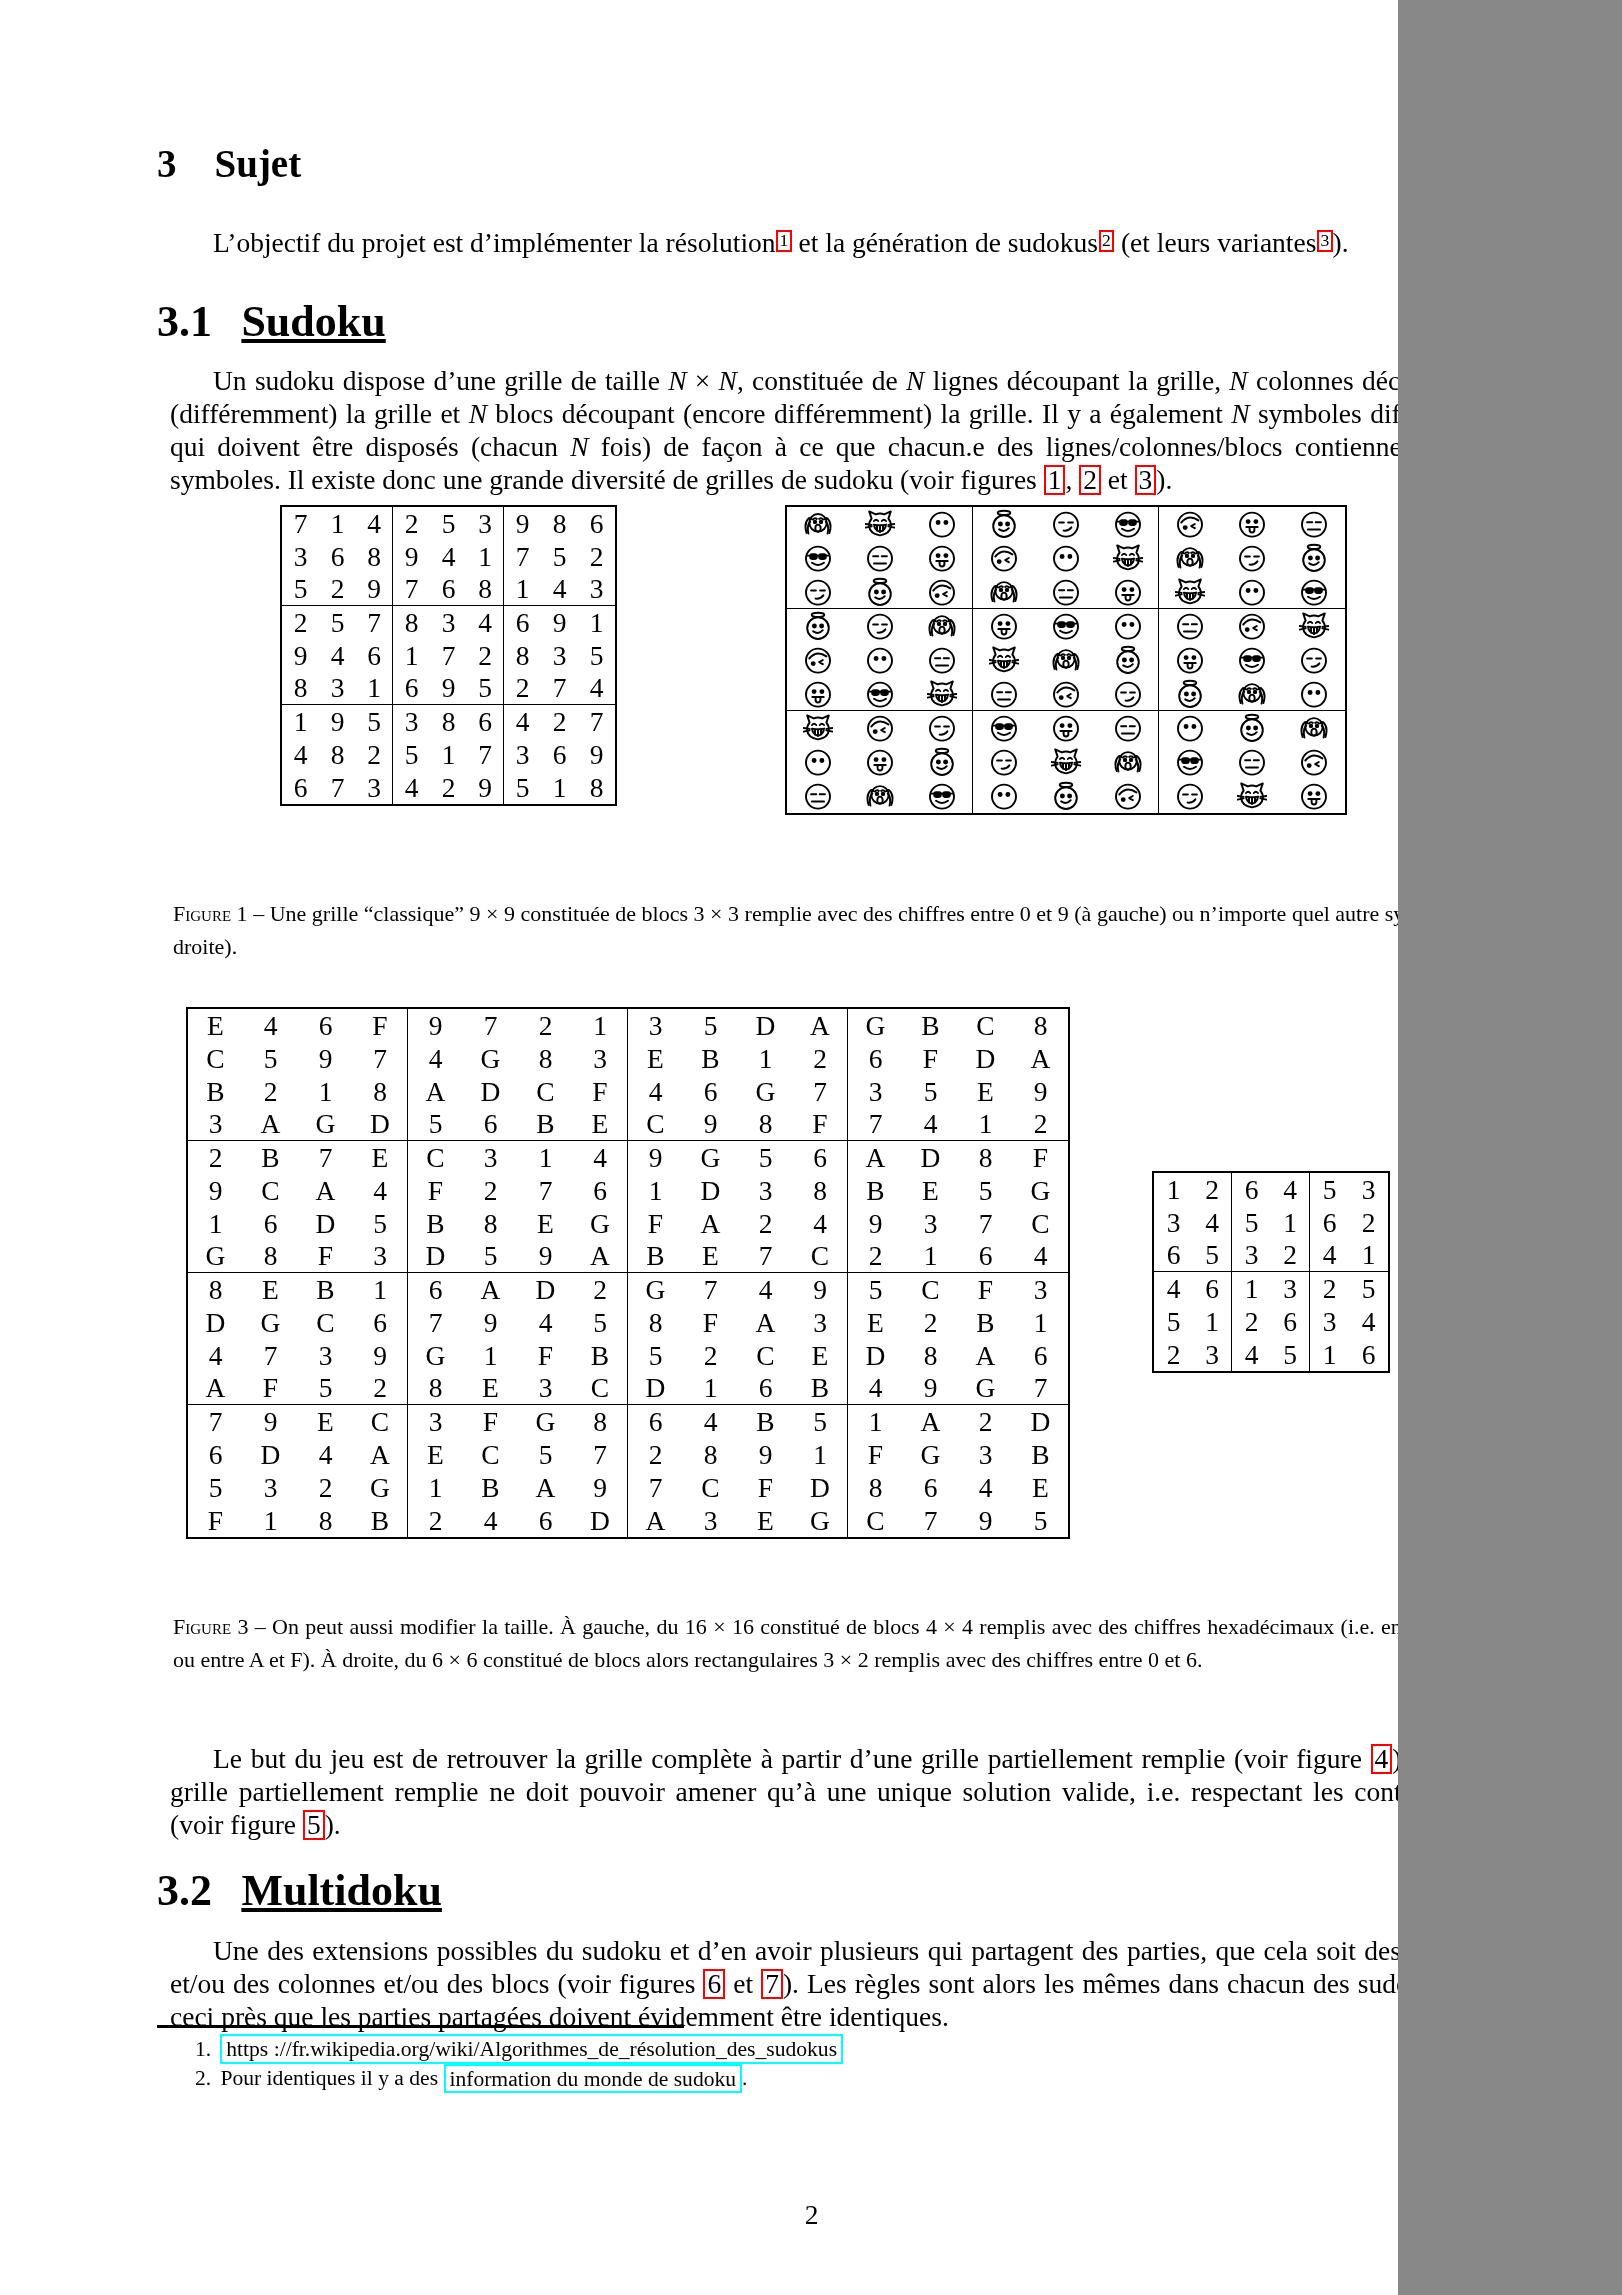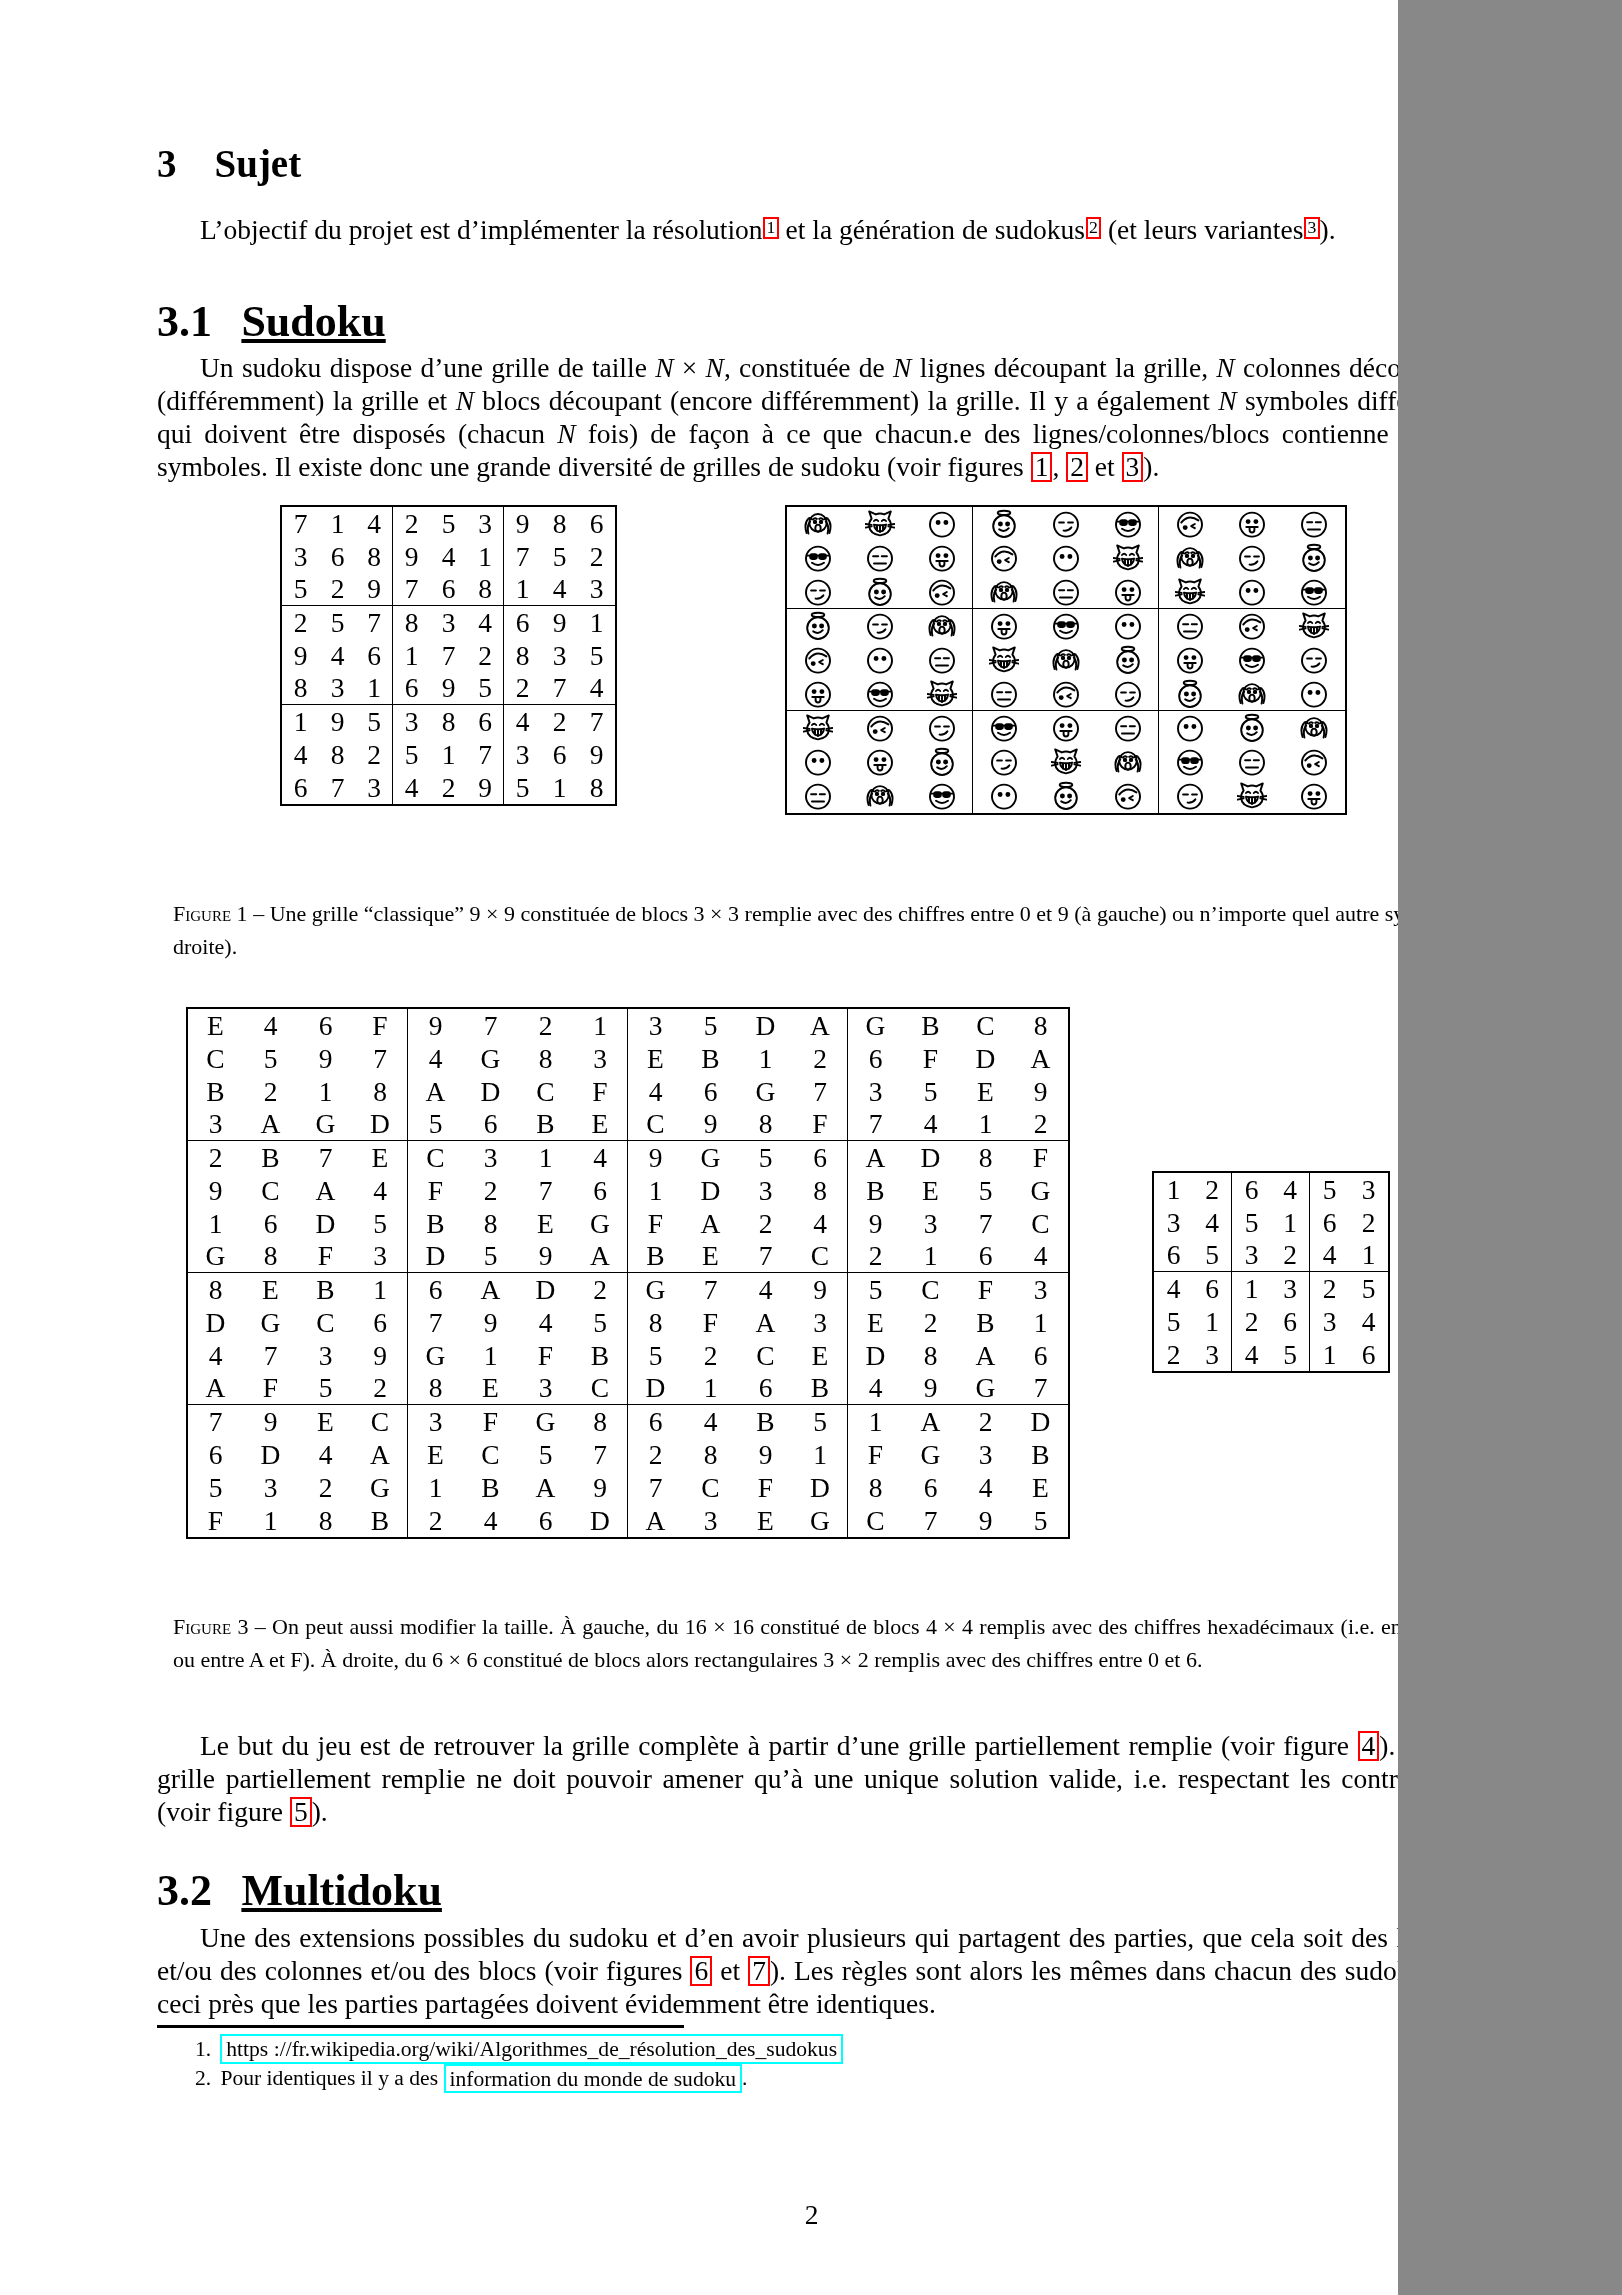--- a/index.html
+++ b/index.html
@@ -10,21 +10,21 @@
     font-family:"Liberation Serif", serif;
     color:#000;
     overflow:hidden;
   }
   .abs{position:absolute;}
   h1,h2{margin:0;font-weight:bold;}
   .h-sect{font-size:39px;}
   .h-sub{font-size:44px;text-decoration:underline;}
   .h-sect .num{display:inline-block;margin-right:38px;}
   .h-sub .num{display:inline-block;margin-right:29.4px;}
-  p{margin:0;font-size:27.5px;line-height:33px;text-align:justify;}
+  p{margin:13px;font-size:27.5px;line-height:33px;text-align:justify;}
   .indent{text-indent:43px;}
   i{font-style:italic;}
   a{color:#000;text-decoration:none;}
   .refbox{
     display:inline-block;border:2px solid #fe0000;
     padding:0 2px;line-height:26px;text-indent:0;
   }
   .fnmark{
     display:inline-block;border:2px solid #fe0000;
     font-size:17.7px;vertical-align:5.9px;line-height:17.7px;

